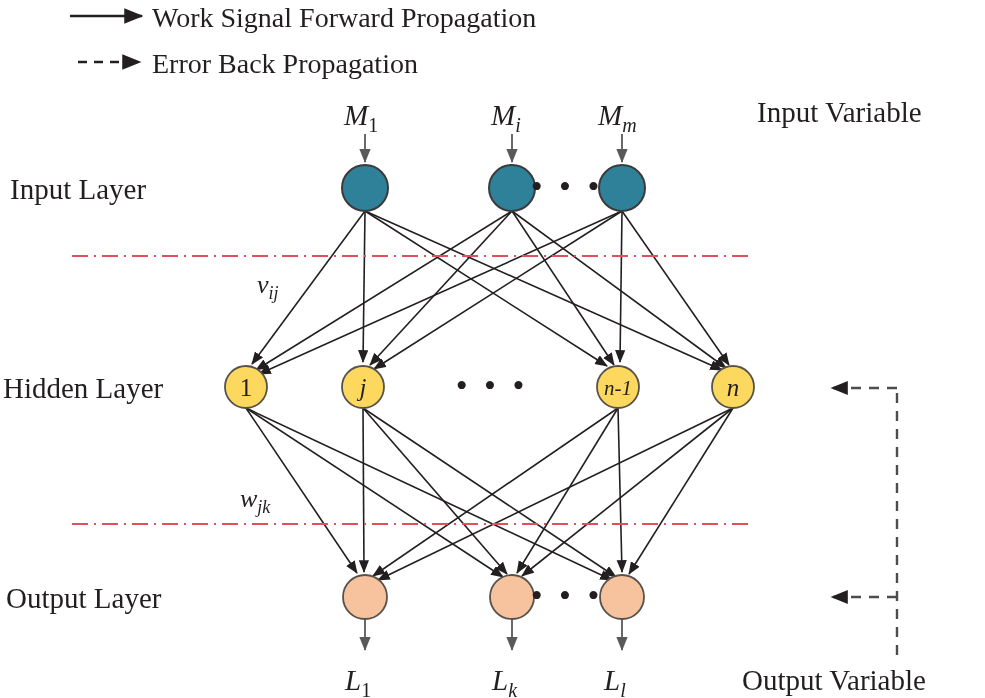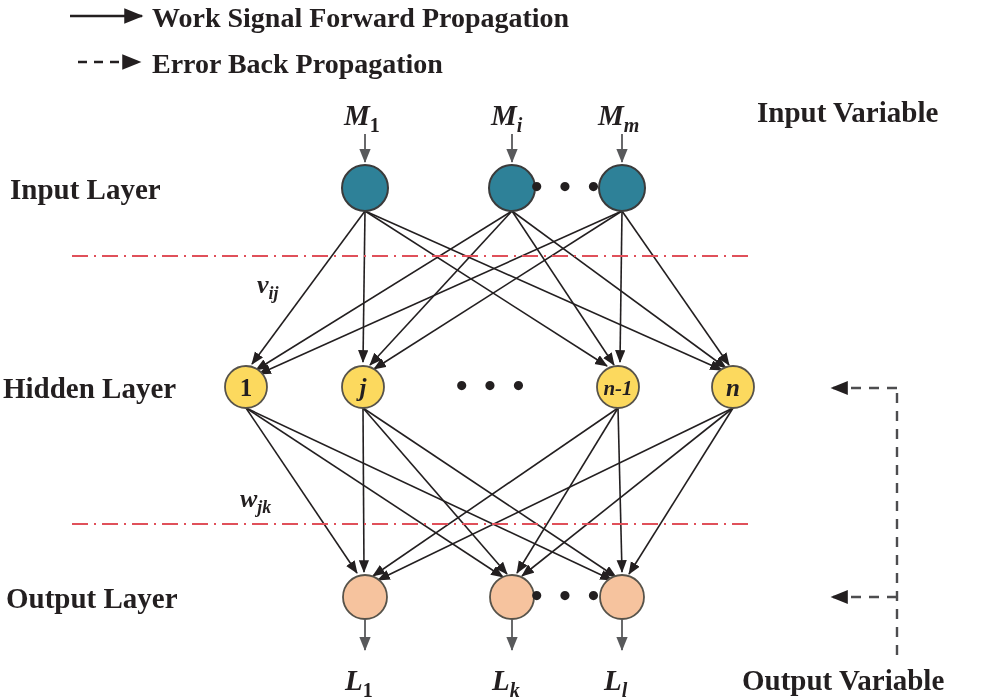--- a/index.html
+++ b/index.html
@@ -1,18 +1,18 @@
 <!DOCTYPE html>
 <html><head>
 <meta charset="utf-8">
 <style>
   html,body{margin:0;padding:0;background:#ffffff;}
   body{width:985px;height:698px;overflow:hidden;
        font-family:"Liberation Serif","DejaVu Serif",serif;color:#231f20;}
-  #diagram-root{position:relative;width:985px;height:698px;font-weight:bold;}
+  #diagram-root{position:relative;width:985px;height:698px;}
   svg#net{position:absolute;left:0;top:0;width:985px;height:698px;}
   .lbl{font-family:"Liberation Serif","DejaVu Serif",serif;fill:#231f20;}
   .layer-label{font-size:29px;}
   .side-label{font-size:29px;}
   .legend-label{font-size:28px;}
   .var-label{font-size:29px;font-style:italic;}
   .var-sub{font-size:20px;font-style:italic;}
   .var-sub-up{font-size:20px;font-style:normal;}
   .weight-label{font-size:26px;font-style:italic;}
   .weight-sub{font-size:18px;font-style:italic;}

